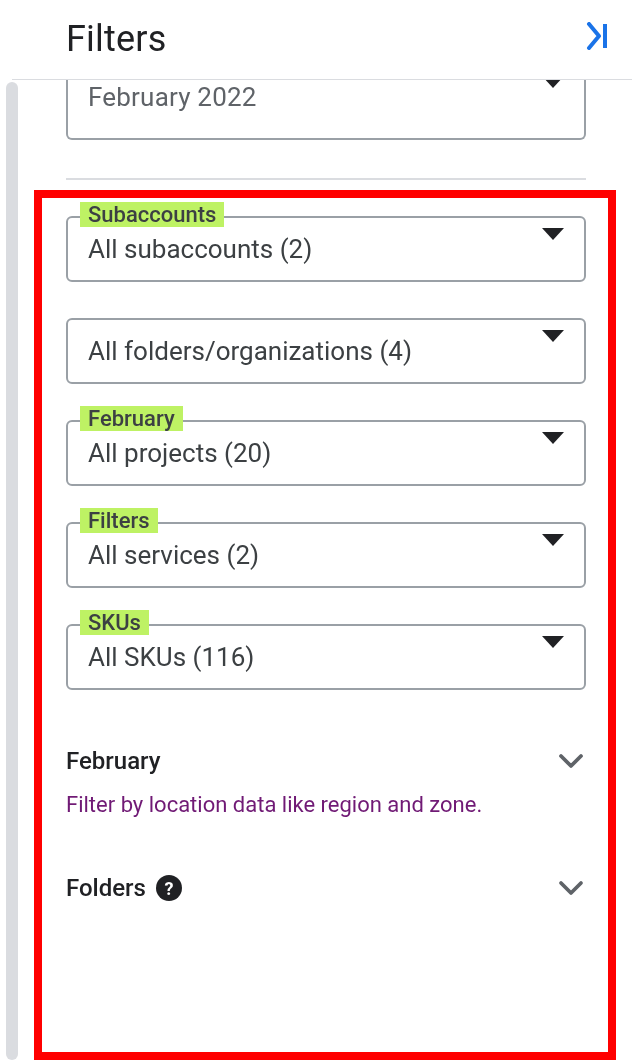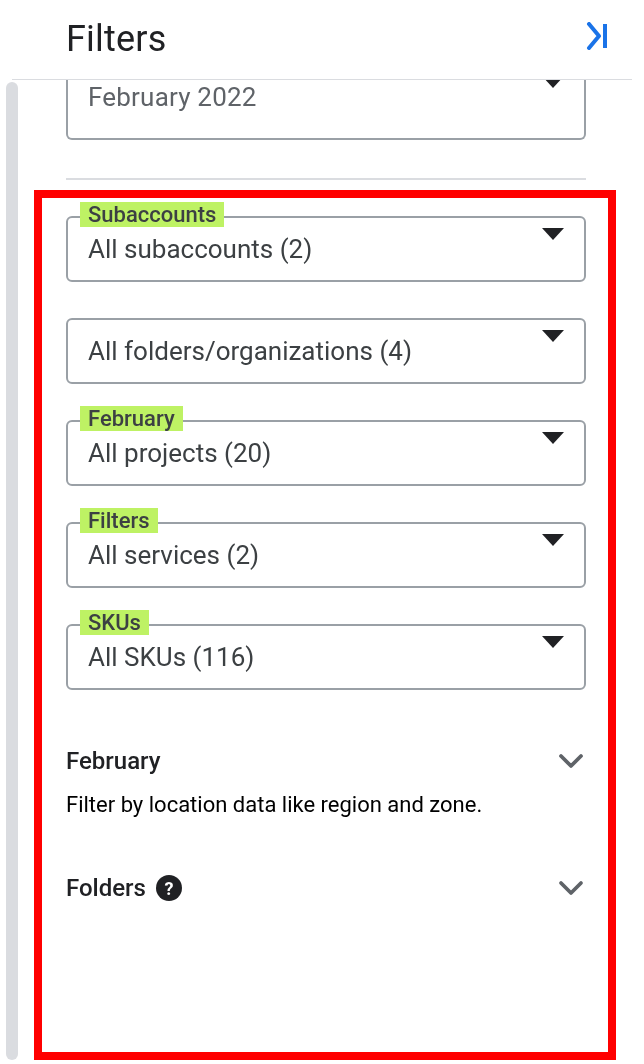--- a/index.html
+++ b/index.html
@@ -18,21 +18,21 @@
   .highlight { position: absolute; left: 34px; top: 190px; width: 582px; height: 870px; border: 8px solid #ff0000; pointer-events: none; }
   .filters { margin-top: 10px; }
   .fieldset { position: relative; margin-top: 36px; }
   .fs-legend { position: absolute; top: -14px; left: 14px; background: #bef264; padding: 0 8px; font-size: 22px; font-weight: 500; color: #3c4043; }
   .fs-box { border: 2px solid #9aa0a6; border-radius: 6px; height: 66px; display: flex; align-items: center; justify-content: space-between; padding: 0 20px; cursor: pointer; }
   .fs-value { font-size: 26px; color: #3c4043; }
   .caret-down { width: 0; height: 0; border-left: 11px solid transparent; border-right: 11px solid transparent; border-top: 12px solid #202124; }
   .section { margin-top: 56px; }
   .sec-head { display: flex; align-items: center; justify-content: space-between; cursor: pointer; }
   .sec-title { font-size: 24px; font-weight: 500; color: #202124; display: flex; align-items: center; gap: 10px; }
-  .sec-sub { margin-top: 16px; font-size: 22px; color: #000000; }
+  .sec-sub { margin-top: 16px; font-size: 22px; color: #701a75; }
   .chevron { display: inline-block; transform: rotate(0deg); }
   .chevron svg { display: block; }
   .help-badge { width: 26px; height: 26px; border-radius: 50%; background: #202124; color: #fff; display: inline-flex; align-items: center; justify-content: center; font-size: 18px; font-weight: 700; }
   .header-divider { height: 1px; background: #dadce0; margin: 0; }
 </style>
 </head>
 <body>
 
 <div class="root">
   <div class="scrollbar"></div>

